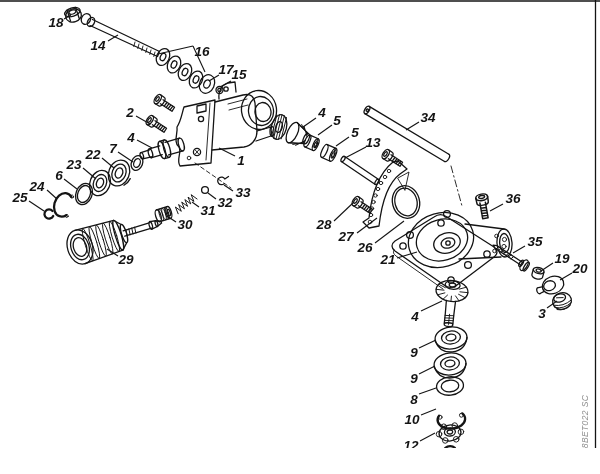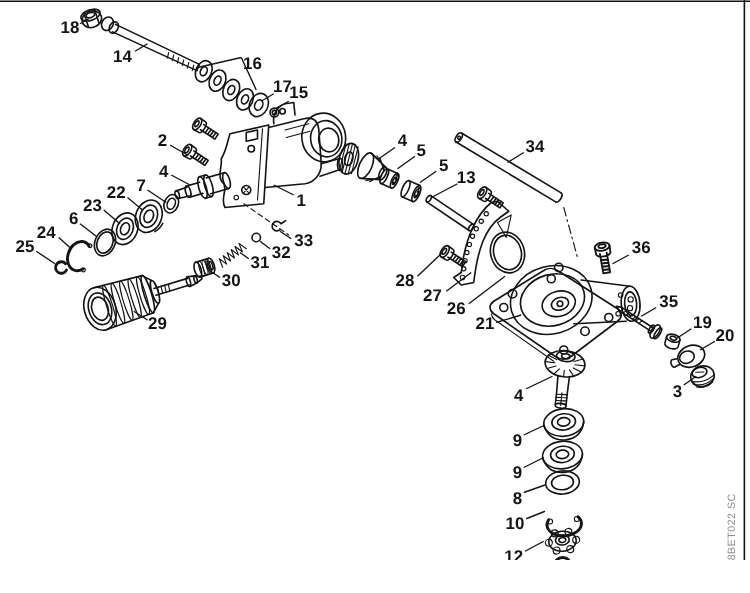--- a/index.html
+++ b/index.html
@@ -1,17 +1,17 @@
 <!DOCTYPE html>
 <html style="--line: #141414; --wm: #8f8f8f; --bg: #ffffff; --border: #b9b9b9;"><head>
 <meta charset="utf-8">
 <style>
   html,body{margin:0;padding:0;background:#ffffff;}
   .stage{position:relative;width:600px;height:448px;background:var(--bg,#fff);overflow:hidden;
-         font-family:"Liberation Sans",sans-serif;}
+         font-family:"Liberation Sans",sans-serif;font-style:italic;}
   svg{display:block;}
   #art *{stroke:var(--line,#141414);fill:none;stroke-width:1.3;stroke-linecap:round;stroke-linejoin:round;}
   #art .thick{stroke-width:2.3;}
   #art .thin{stroke-width:0.9;}
   .leader{stroke:var(--line,#141414);stroke-width:1.1;}
   .part-label{font-family:"Liberation Sans",sans-serif;font-size:13.5px;font-weight:bold;
               fill:var(--line,#141414);text-anchor:middle;dominant-baseline:central;}
   .wm{font-family:"Liberation Sans",sans-serif;font-size:8.5px;fill:var(--wm,#8f8f8f);
       text-anchor:middle;letter-spacing:0.4px;}
   .edge{stroke:var(--border,#b9b9b9);stroke-width:1;}

